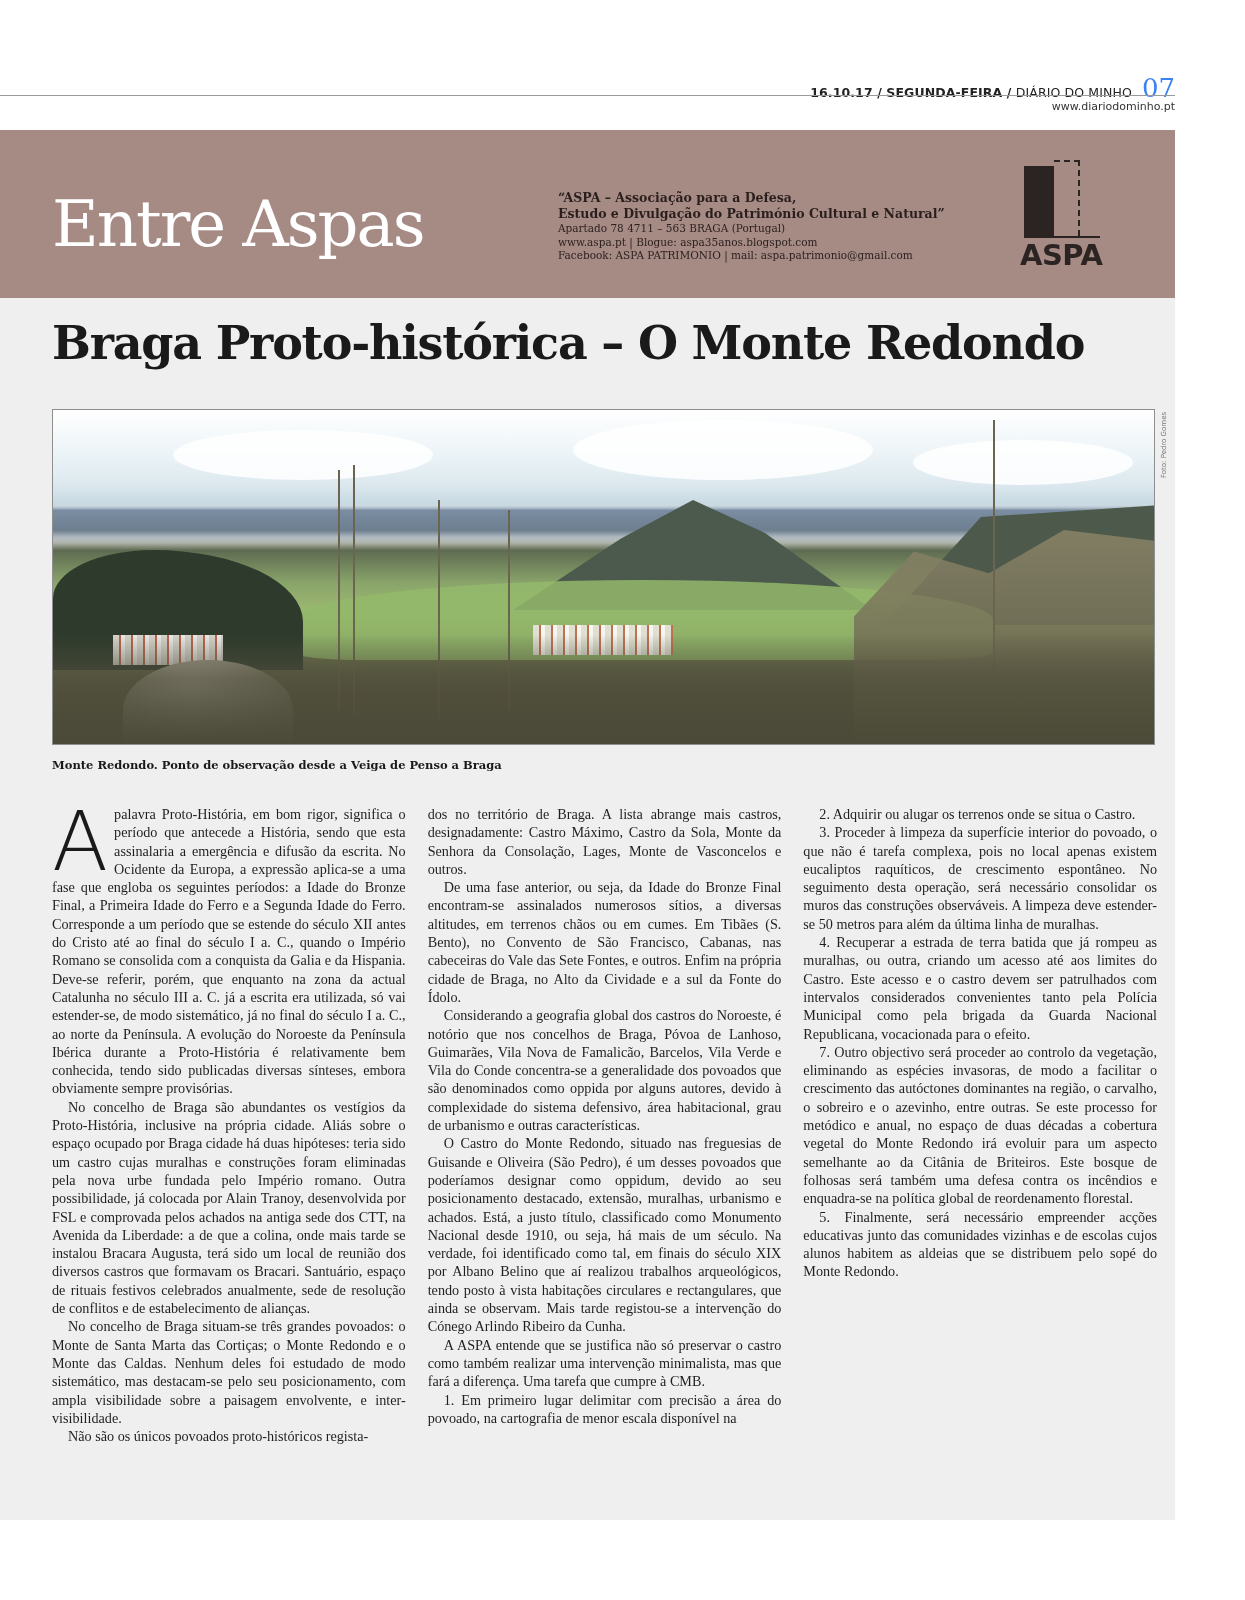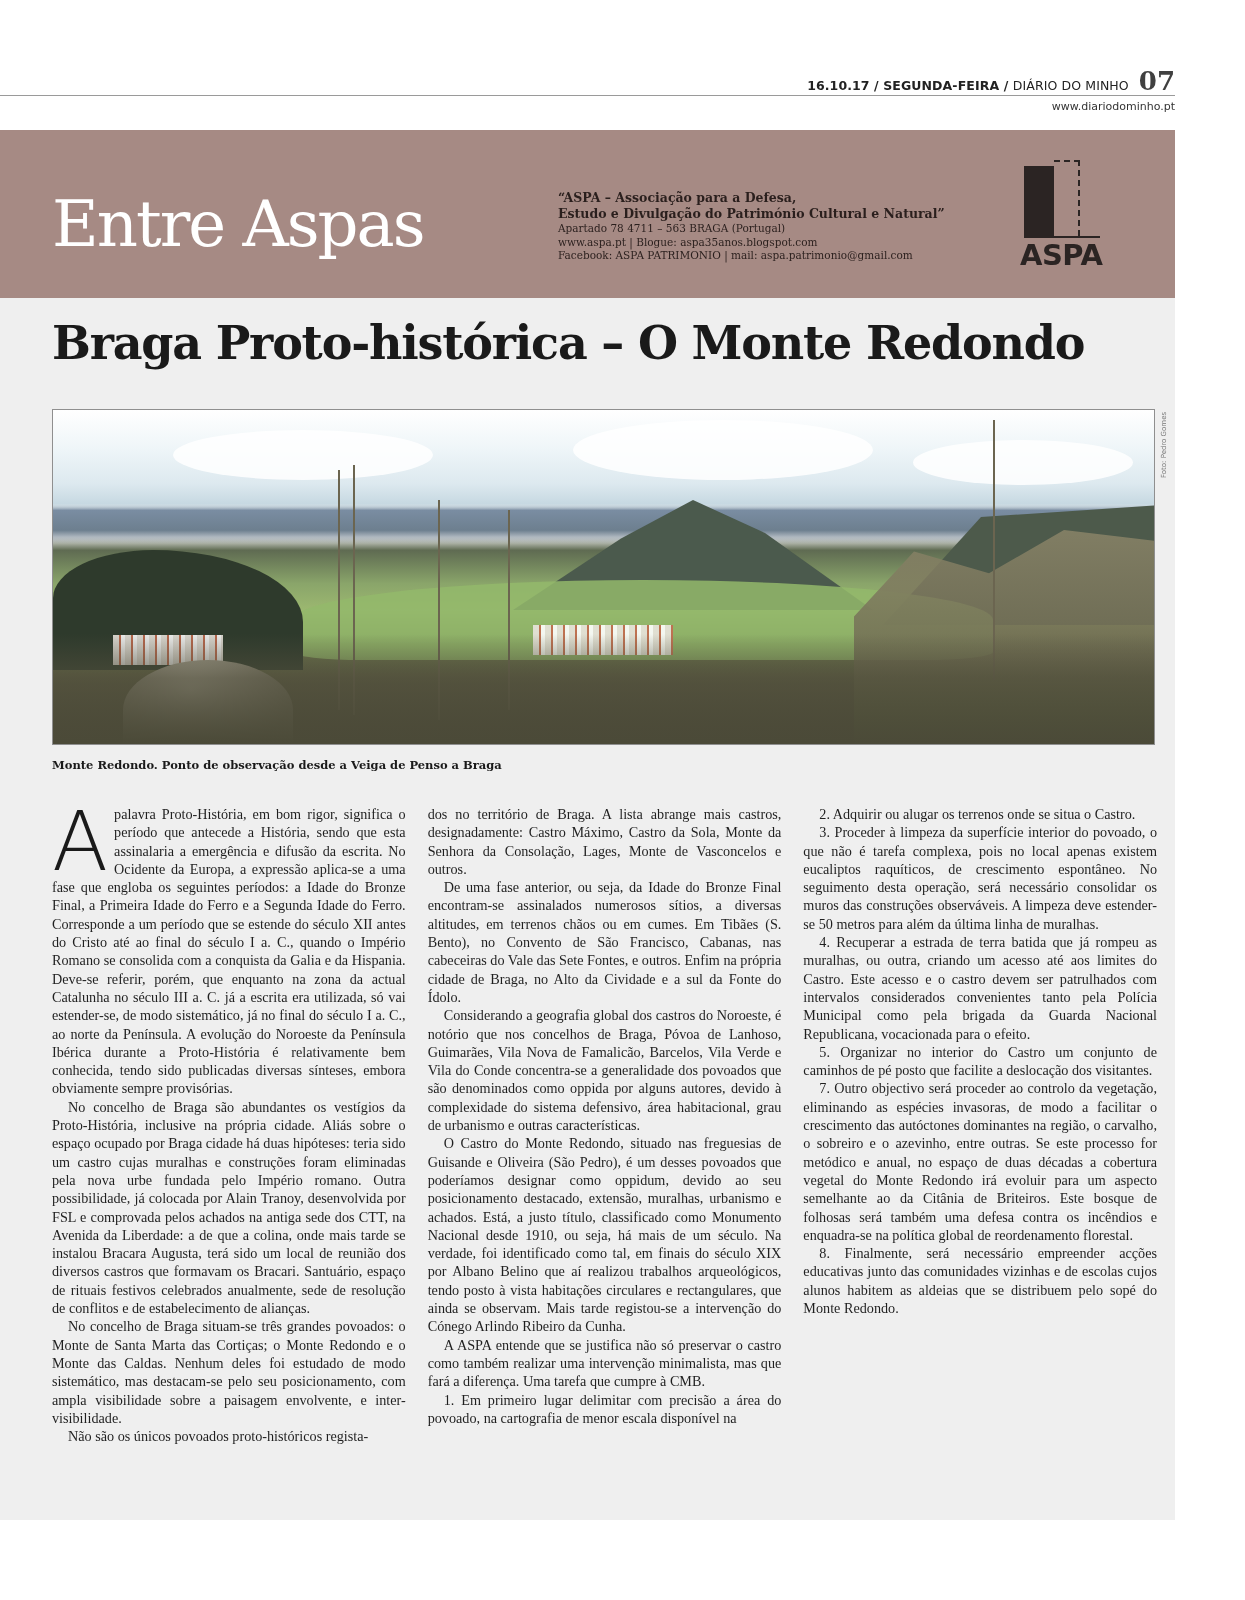--- a/index.html
+++ b/index.html
@@ -3,21 +3,21 @@
 <meta charset="utf-8">
 <style>
   * { box-sizing: border-box; margin: 0; padding: 0; }
   html, body { width: 1245px; height: 1600px; background: #ffffff; overflow: hidden; }
   body { position: relative; font-family: "DejaVu Serif", serif; color: #1a1a1a; }
 
   .topline { position: absolute; left: 0; top: 95px; width: 1175px; height: 1px; background: #9a9a9a; }
   .folio { position: absolute; right: 70px; top: 68px; display: flex; align-items: baseline; gap: 10px; }
   .folio-meta { font-family: "DejaVu Sans", sans-serif; font-size: 12.5px; font-weight: bold; color: #222; letter-spacing: 0.1px; margin-left: 44px; }
   .folio-meta .light { font-weight: normal; }
-  .folio-num { font-family: "DejaVu Serif", serif; font-weight: bold; font-size: 26px; color: #404040; line-height: 1; }
+  .folio-num { font-family: "DejaVu Serif", serif; font-weight: normal; font-size: 26px; color: #3b82f6; line-height: 1; margin-top: 7px; }
   .site-url { position: absolute; right: 70px; top: 100px; font-family: "DejaVu Sans", sans-serif; font-size: 11px; color: #333; margin-left: 25px; }
 
   .panel { position: absolute; left: 0; top: 130px; width: 1175px; height: 1390px; background: #efefef; }
 
   .banner { position: absolute; left: 0; top: 130px; width: 1175px; height: 168px; background: #a68a84; }
   .banner-title { position: absolute; left: 52px; top: 62px; font-family: "DejaVu Serif", serif; font-weight: normal; font-size: 64px; color: #ffffff; letter-spacing: -2px; line-height: 1; }
   .banner-org { position: absolute; left: 558px; top: 60px; font-family: "DejaVu Serif", serif; color: #2a1f1d; }
   .banner-org .org-name { font-weight: bold; font-size: 12.5px; line-height: 16px; }
   .banner-org .org-line { font-size: 10.5px; line-height: 13.5px; }
   .aspa-logo { position: absolute; left: 1020px; top: 26px; width: 92px; height: 112px; }
@@ -126,17 +126,16 @@
     <p>De uma fase anterior, ou seja, da Idade do Bronze Final encontram-se assinalados numerosos sítios, a diversas altitudes, em terrenos chãos ou em cumes. Em Tibães (S. Bento), no Convento de São Francisco, Cabanas, nas cabeceiras do Vale das Sete Fontes, e outros. Enfim na própria cidade de Braga, no Alto da Cividade e a sul da Fonte do Ídolo.</p>
     <p>Considerando a geografia global dos castros do Noroeste, é notório que nos concelhos de Braga, Póvoa de Lanhoso, Guimarães, Vila Nova de Famalicão, Barcelos, Vila Verde e Vila do Conde concentra-se a generalidade dos povoados que são denominados como oppida por alguns autores, devido à complexidade do sistema defensivo, área habitacional, grau de urbanismo e outras características.</p>
     <p>O Castro do Monte Redondo,  situado nas freguesias de Guisande e Oliveira (São Pedro), é um desses povoados que poderíamos designar como oppidum, devido ao seu posicionamento destacado, extensão, muralhas, urbanismo e achados. Está, a justo título, classificado como Monumento Nacional desde 1910, ou seja, há mais de um século. Na verdade, foi identificado como tal, em finais do século XIX por Albano Belino que aí realizou trabalhos arqueológicos, tendo posto à vista habitações circulares e rectangulares, que ainda se observam. Mais tarde registou-se a intervenção do Cónego Arlindo Ribeiro da Cunha.</p>
     <p>A ASPA entende que se justifica não só preservar o castro como também realizar uma intervenção minimalista, mas que fará a diferença. Uma tarefa que cumpre à CMB.</p>
     <p>1. Em primeiro lugar delimitar com precisão a área do povoado, na cartografia de menor escala disponível na</p>
   </div>
   <div class="col">
     <p>2. Adquirir ou alugar os terrenos onde se situa o Castro.</p>
     <p>3. Proceder à limpeza da superfície interior do povoado, o que não é tarefa complexa, pois no local apenas existem eucaliptos raquíticos, de crescimento espontâneo. No seguimento desta operação, será necessário consolidar os muros das construções observáveis.  A limpeza deve estender-se 50 metros para além da última linha de muralhas.</p>
     <p>4. Recuperar a estrada de terra batida que já rompeu as muralhas, ou outra, criando um acesso até aos limites do Castro. Este acesso e o castro devem ser patrulhados com intervalos considerados convenientes tanto pela Polícia Municipal como pela brigada da Guarda Nacional Republicana, vocacionada para o efeito.</p>
-    <p>5. Organizar no interior do Castro um conjunto de caminhos de pé posto que facilite a deslocação dos visitantes.</p>
     <p>7. Outro objectivo será proceder ao controlo da vegetação, eliminando as espécies invasoras, de modo a facilitar o crescimento das autóctones dominantes na região, o carvalho, o sobreiro e o azevinho, entre outras. Se este processo for metódico e anual, no espaço de duas décadas a cobertura vegetal do Monte Redondo irá evoluir para um aspecto semelhante ao da Citânia de Briteiros. Este bosque de folhosas será também uma defesa contra os incêndios e enquadra-se na política global de reordenamento florestal.</p>
-    <p>8. Finalmente, será necessário empreender acções educativas junto das comunidades vizinhas e de escolas cujos alunos habitem as aldeias que se distribuem pelo sopé do Monte Redondo.</p>
+    <p>5. Finalmente, será necessário empreender acções educativas junto das comunidades vizinhas e de escolas cujos alunos habitem as aldeias que se distribuem pelo sopé do Monte Redondo.</p>
   </div>
 </div>
 
 </body></html>

